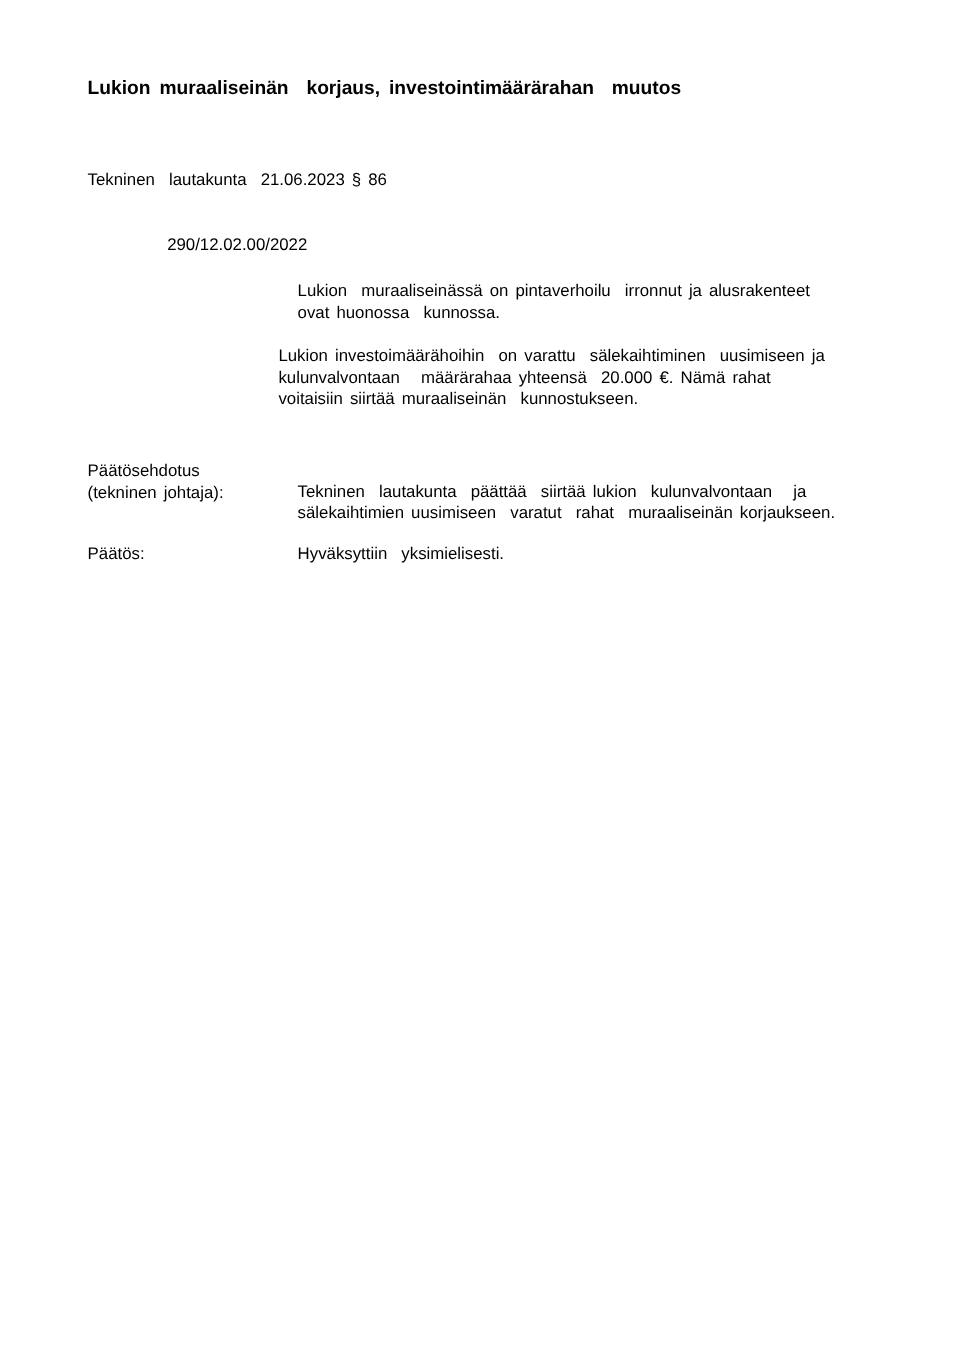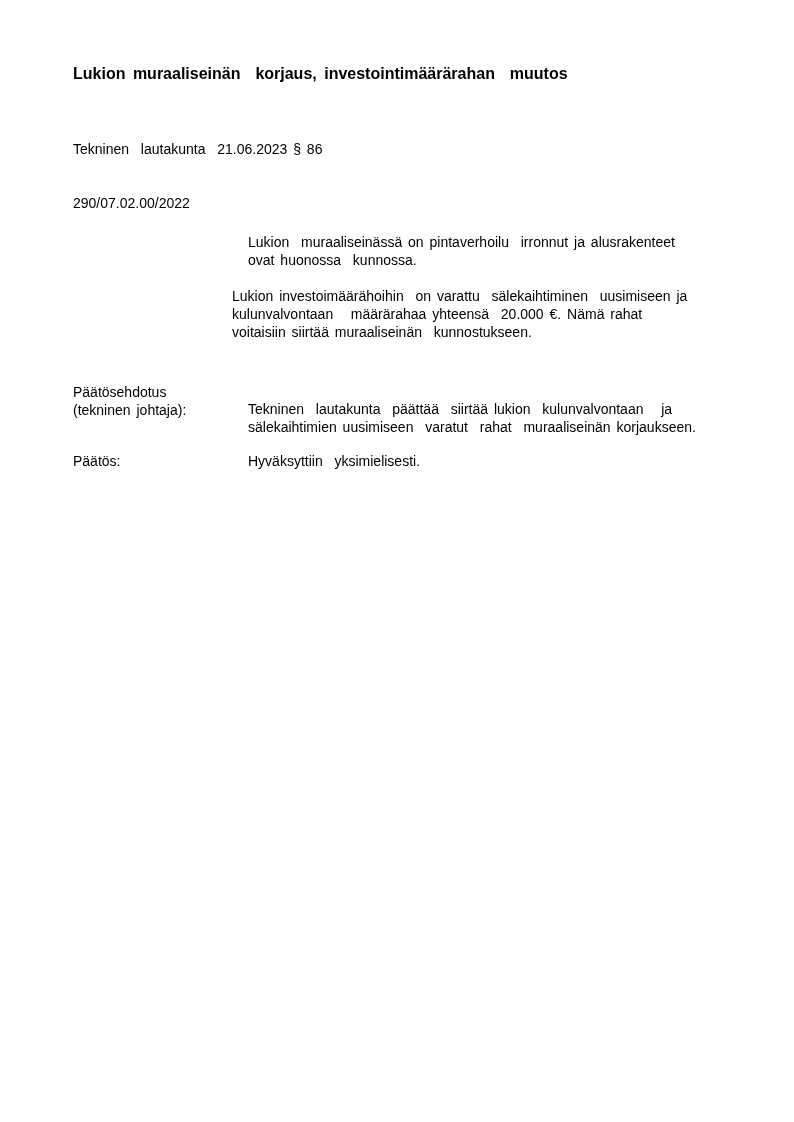--- a/index.html
+++ b/index.html
@@ -34,32 +34,32 @@
     word-spacing: 3px;
   }
   .meta-block      { left: 73px;  top: 104px; }
   .preparer-block  { left: 248px; top: 175px; }
   .para-1          { left: 248px; top: 233px; }
   .para-2          { left: 232px; top: 287px; }
   .prop-label      { left: 73px;  top: 383px; }
   .prop-text       { left: 248px; top: 400px; }
   .decision-label  { left: 73px;  top: 452px; }
   .decision-text   { left: 248px; top: 452px; }
-  .meta-block div, .preparer-block div { position: static; }
+  .meta-block div, .preparer-block div { position: static; text-align: center; }
 </style>
 </head>
 <body>
 
 <div class="page">
 
   <h1 class="doc-title">Lukion muraaliseinän  korjaus, investointimäärärahan  muutos</h1>
 
   <div class="meta-block">
     <div>Tekninen  lautakunta  21.06.2023 § 86</div>
-    <div>290/07.02.00/2022</div>
+    <div>290/12.02.00/2022</div>
   </div>
 
 
   <p class="para-1">Lukion  muraaliseinässä on pintaverhoilu  irronnut ja alusrakenteet
 ovat huonossa  kunnossa.</p>
 
   <p class="para-2">Lukion investoimäärähoihin  on varattu  sälekaihtiminen  uusimiseen ja
 kulunvalvontaan   määrärahaa yhteensä  20.000 €. Nämä rahat
 voitaisiin siirtää muraaliseinän  kunnostukseen.</p>
 

